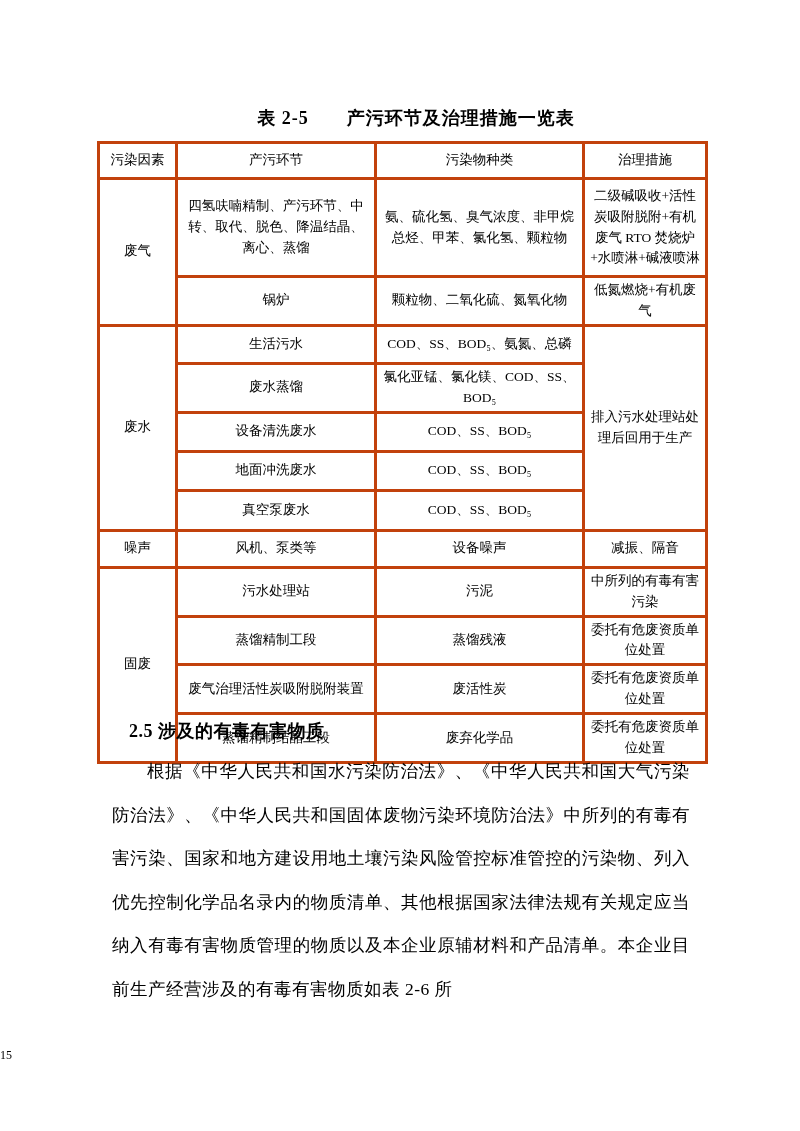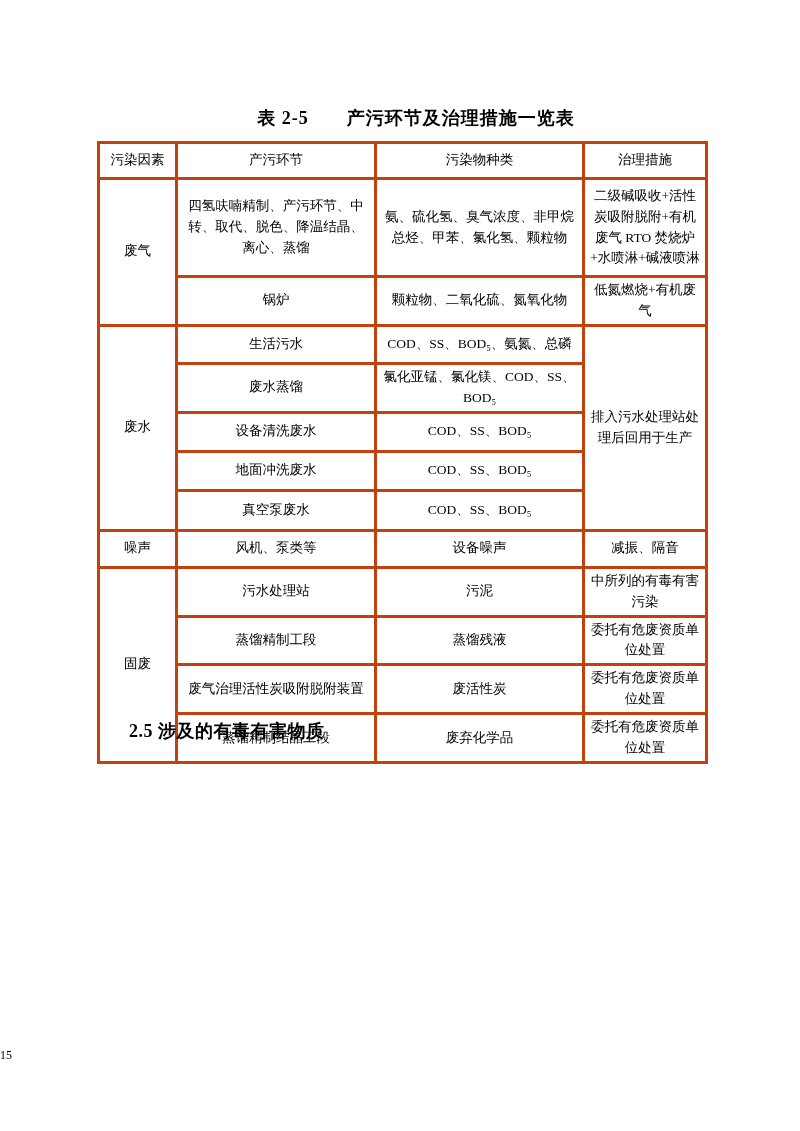--- a/index.html
+++ b/index.html
@@ -166,16 +166,17 @@
         <tr>
           <td>蒸馏精制结晶工段</td>
           <td>废弃化学品</td>
           <td>委托有危废资质单位处置</td>
         </tr>
       </tbody>
   </table>
 
   <div class="section-heading">2.5 涉及的有毒有害物质</div>
 
+  <div class="body-paragraph">根据《中华人民共和国水污染防治法》、《中华人民共和国大气污染防治法》、《中华人民共和国固体废物污染环境防治法》中所列的有毒有害污染、国家和地方建设用地土壤污染风险管控标准管控的污染物、列入优先控制化学品名录内的物质清单、其他根据国家法律法规有关规定应当纳入有毒有害物质管理的物质以及本企业原辅材料和产品清单。本企业目前生产经营涉及的有毒有害物质如表 2-6 所</div>
 
   <div class="page-number">15</div>
 
 </div>
 
 </body></html>

